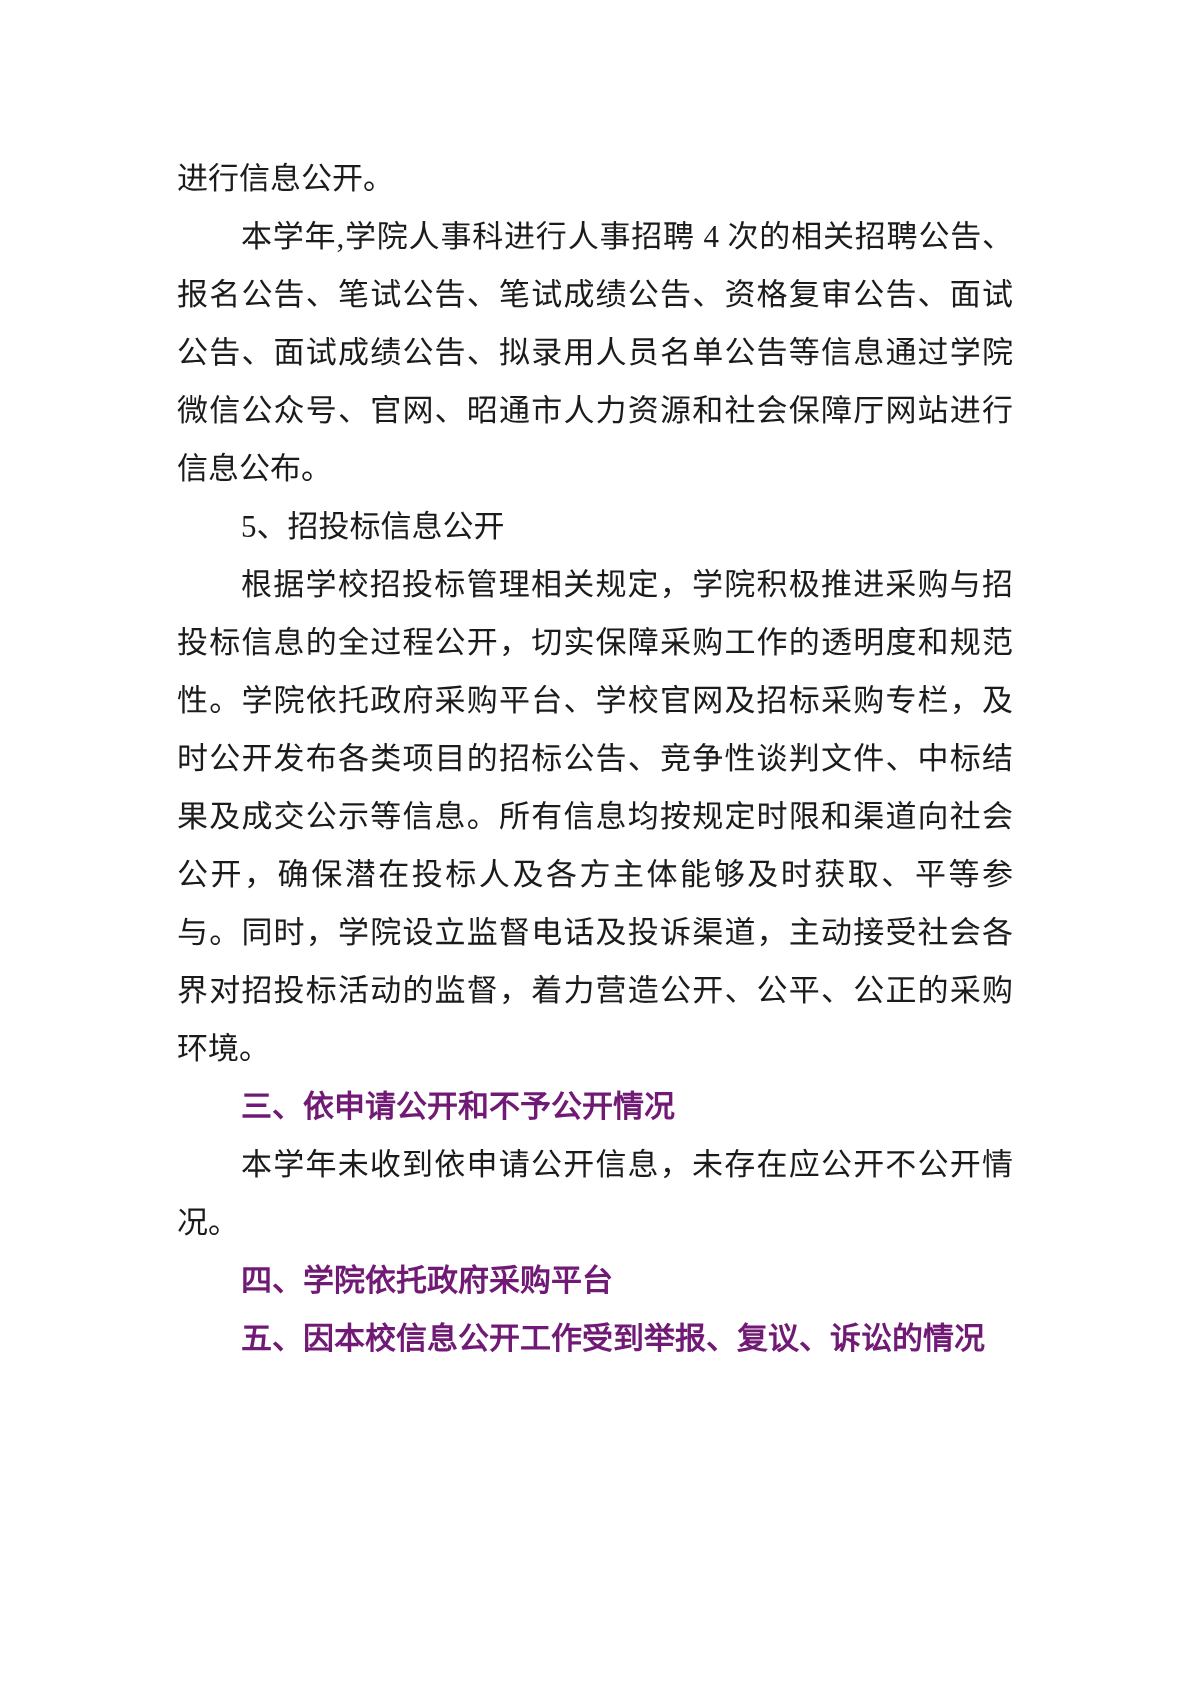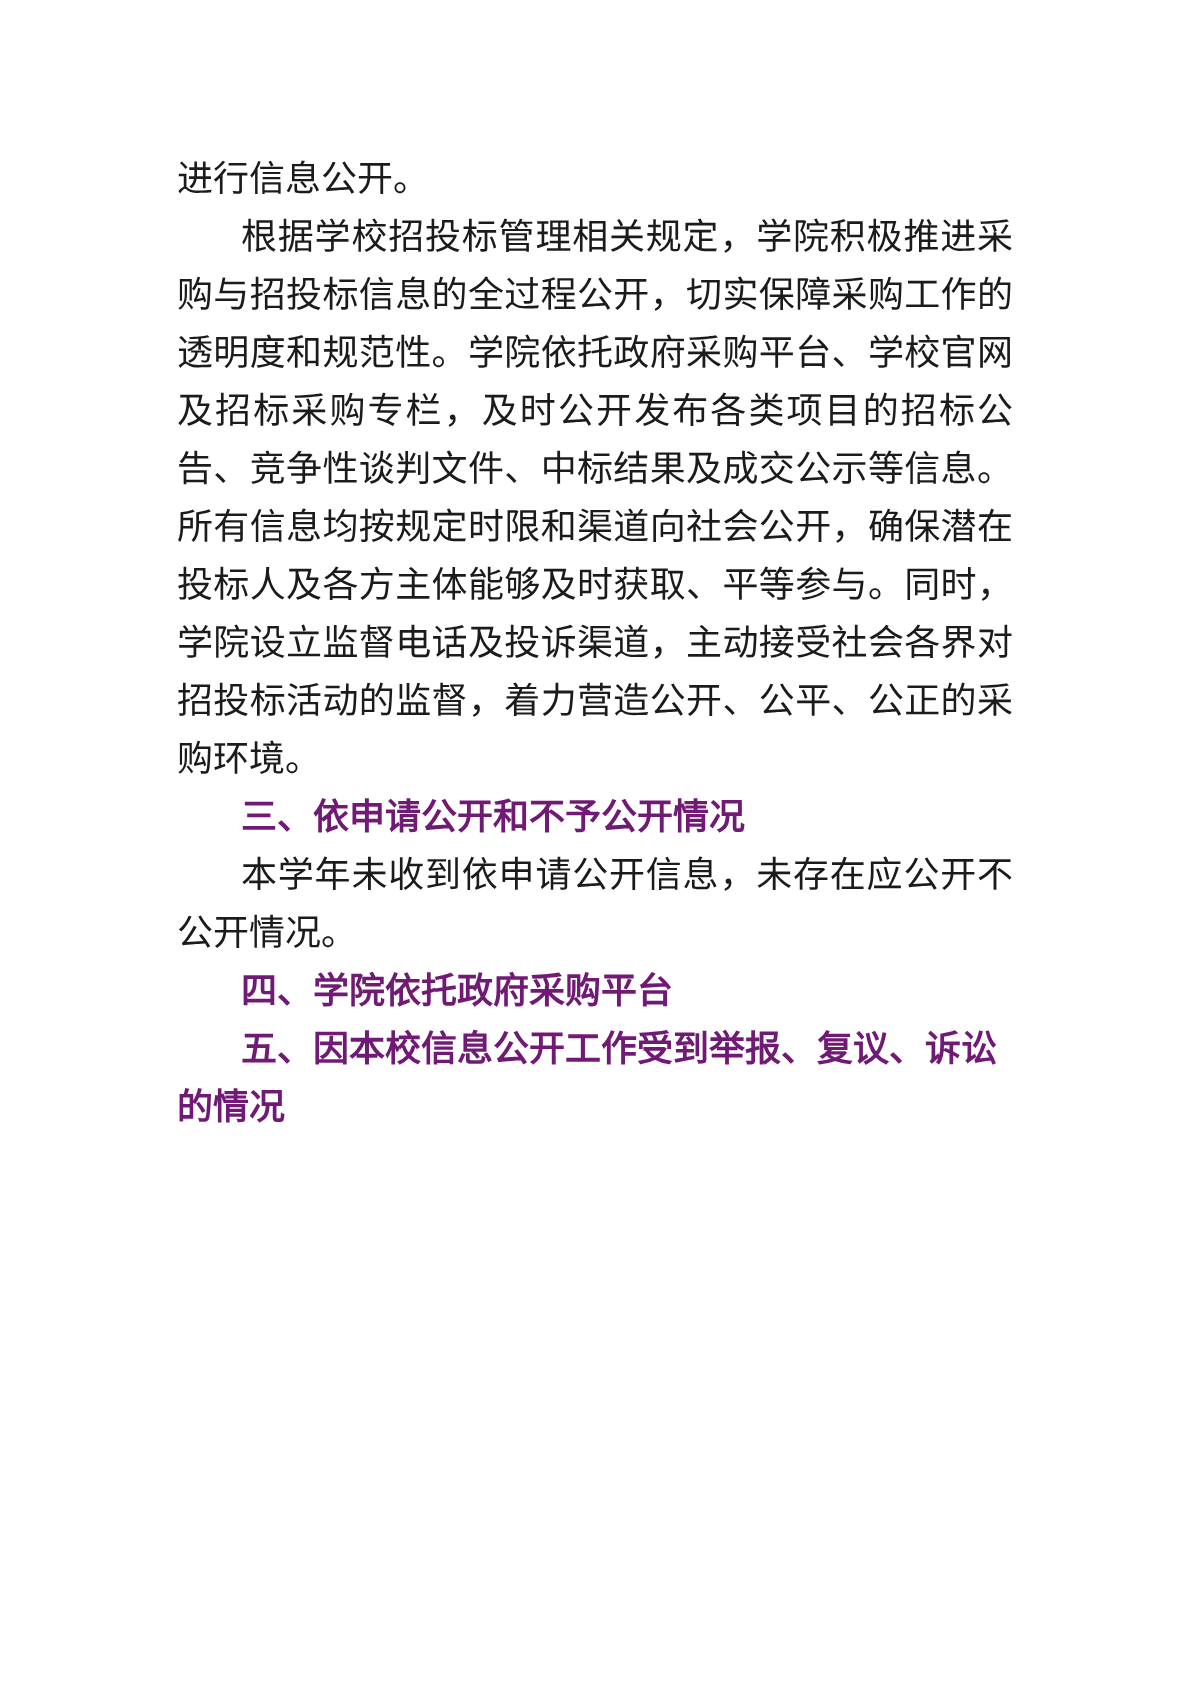--- a/index.html
+++ b/index.html
@@ -18,21 +18,21 @@
     position: absolute;
     left: 177px;
     top: 150px;
     width: 836px;
     color: #1b1b1b;
   }
   .doc-body p {
     margin: 0;
     padding: 0;
     font-family: "Liberation Serif", "DejaVu Serif", serif;
-    font-size: 36px;
+    font-size: 31px;
     line-height: 58px;
     text-align: justify;
     text-justify: inter-character;
     word-break: break-all;
     overflow-wrap: anywhere;
   }
   .doc-body p.indent {
     text-indent: 64px;
   }
   .doc-body p.heading {
@@ -46,19 +46,21 @@
     font-family: "Liberation Serif", "DejaVu Serif", serif;
     text-align: left;
   }
 </style>
 </head>
 <body>
 
 <div class="page">
   <div class="doc-body">
       <p class="body">进行信息公开。</p>
+      <p class="body indent">本学年,学院人事科进行人事招聘 4 次的相关招聘公告、报名公告、笔试公告、笔试成绩公告、资格复审公告、面试公告、面试成绩公告、拟录用人员名单公告等信息通过学院微信公众号、官网、昭通市人力资源和社会保障厅网站进行信息公布。</p>
+      <p class="subheading indent">5、招投标信息公开</p>
       <p class="body indent">根据学校招投标管理相关规定，学院积极推进采购与招投标信息的全过程公开，切实保障采购工作的透明度和规范性。学院依托政府采购平台、学校官网及招标采购专栏，及时公开发布各类项目的招标公告、竞争性谈判文件、中标结果及成交公示等信息。所有信息均按规定时限和渠道向社会公开，确保潜在投标人及各方主体能够及时获取、平等参与。同时，学院设立监督电话及投诉渠道，主动接受社会各界对招投标活动的监督，着力营造公开、公平、公正的采购环境。</p>
       <p class="heading indent">三、依申请公开和不予公开情况</p>
       <p class="body indent">本学年未收到依申请公开信息，未存在应公开不公开情况。</p>
       <p class="heading indent">四、学院依托政府采购平台</p>
       <p class="heading indent">五、因本校信息公开工作受到举报、复议、诉讼的情况</p>
     </div>
 </div>
 
 </body></html>

